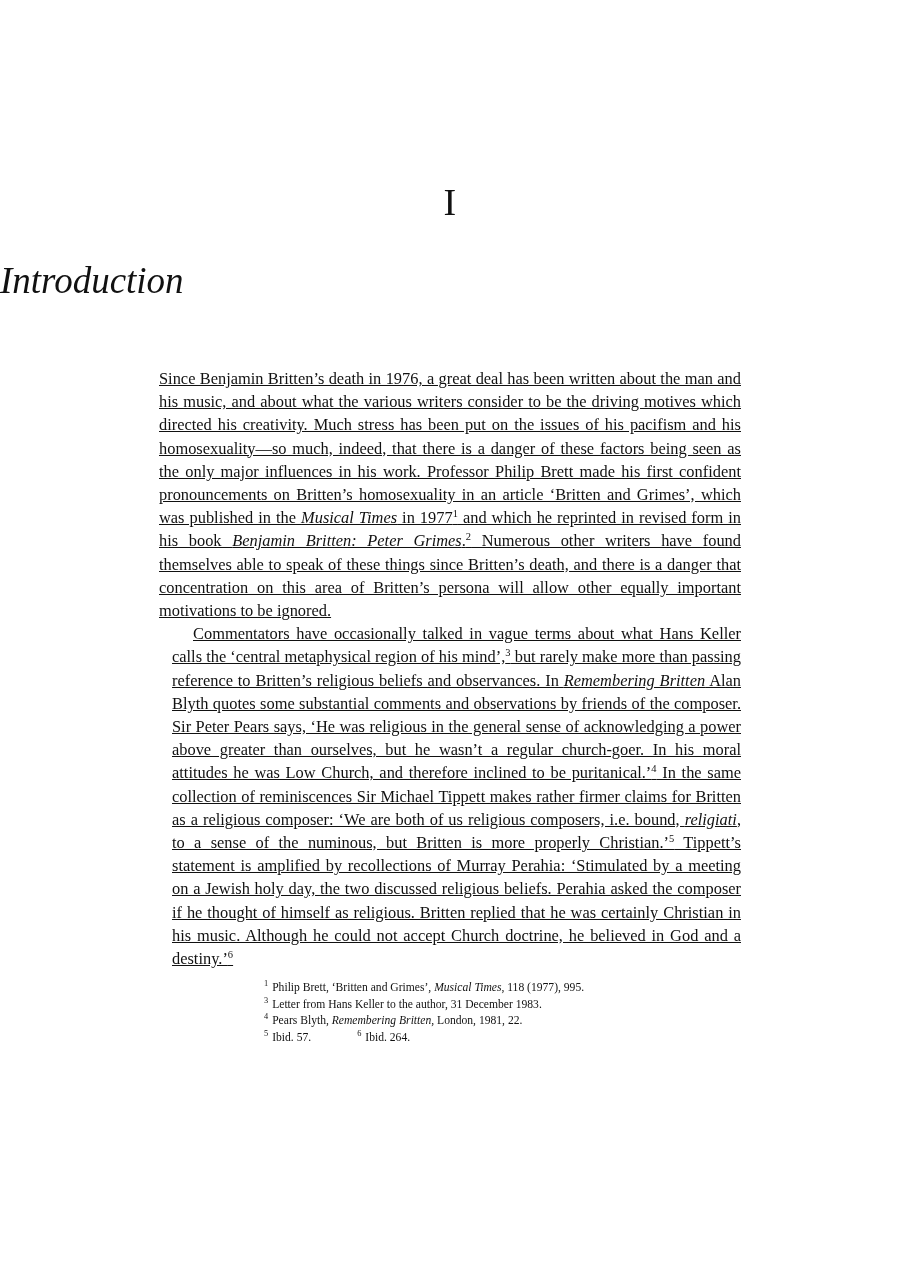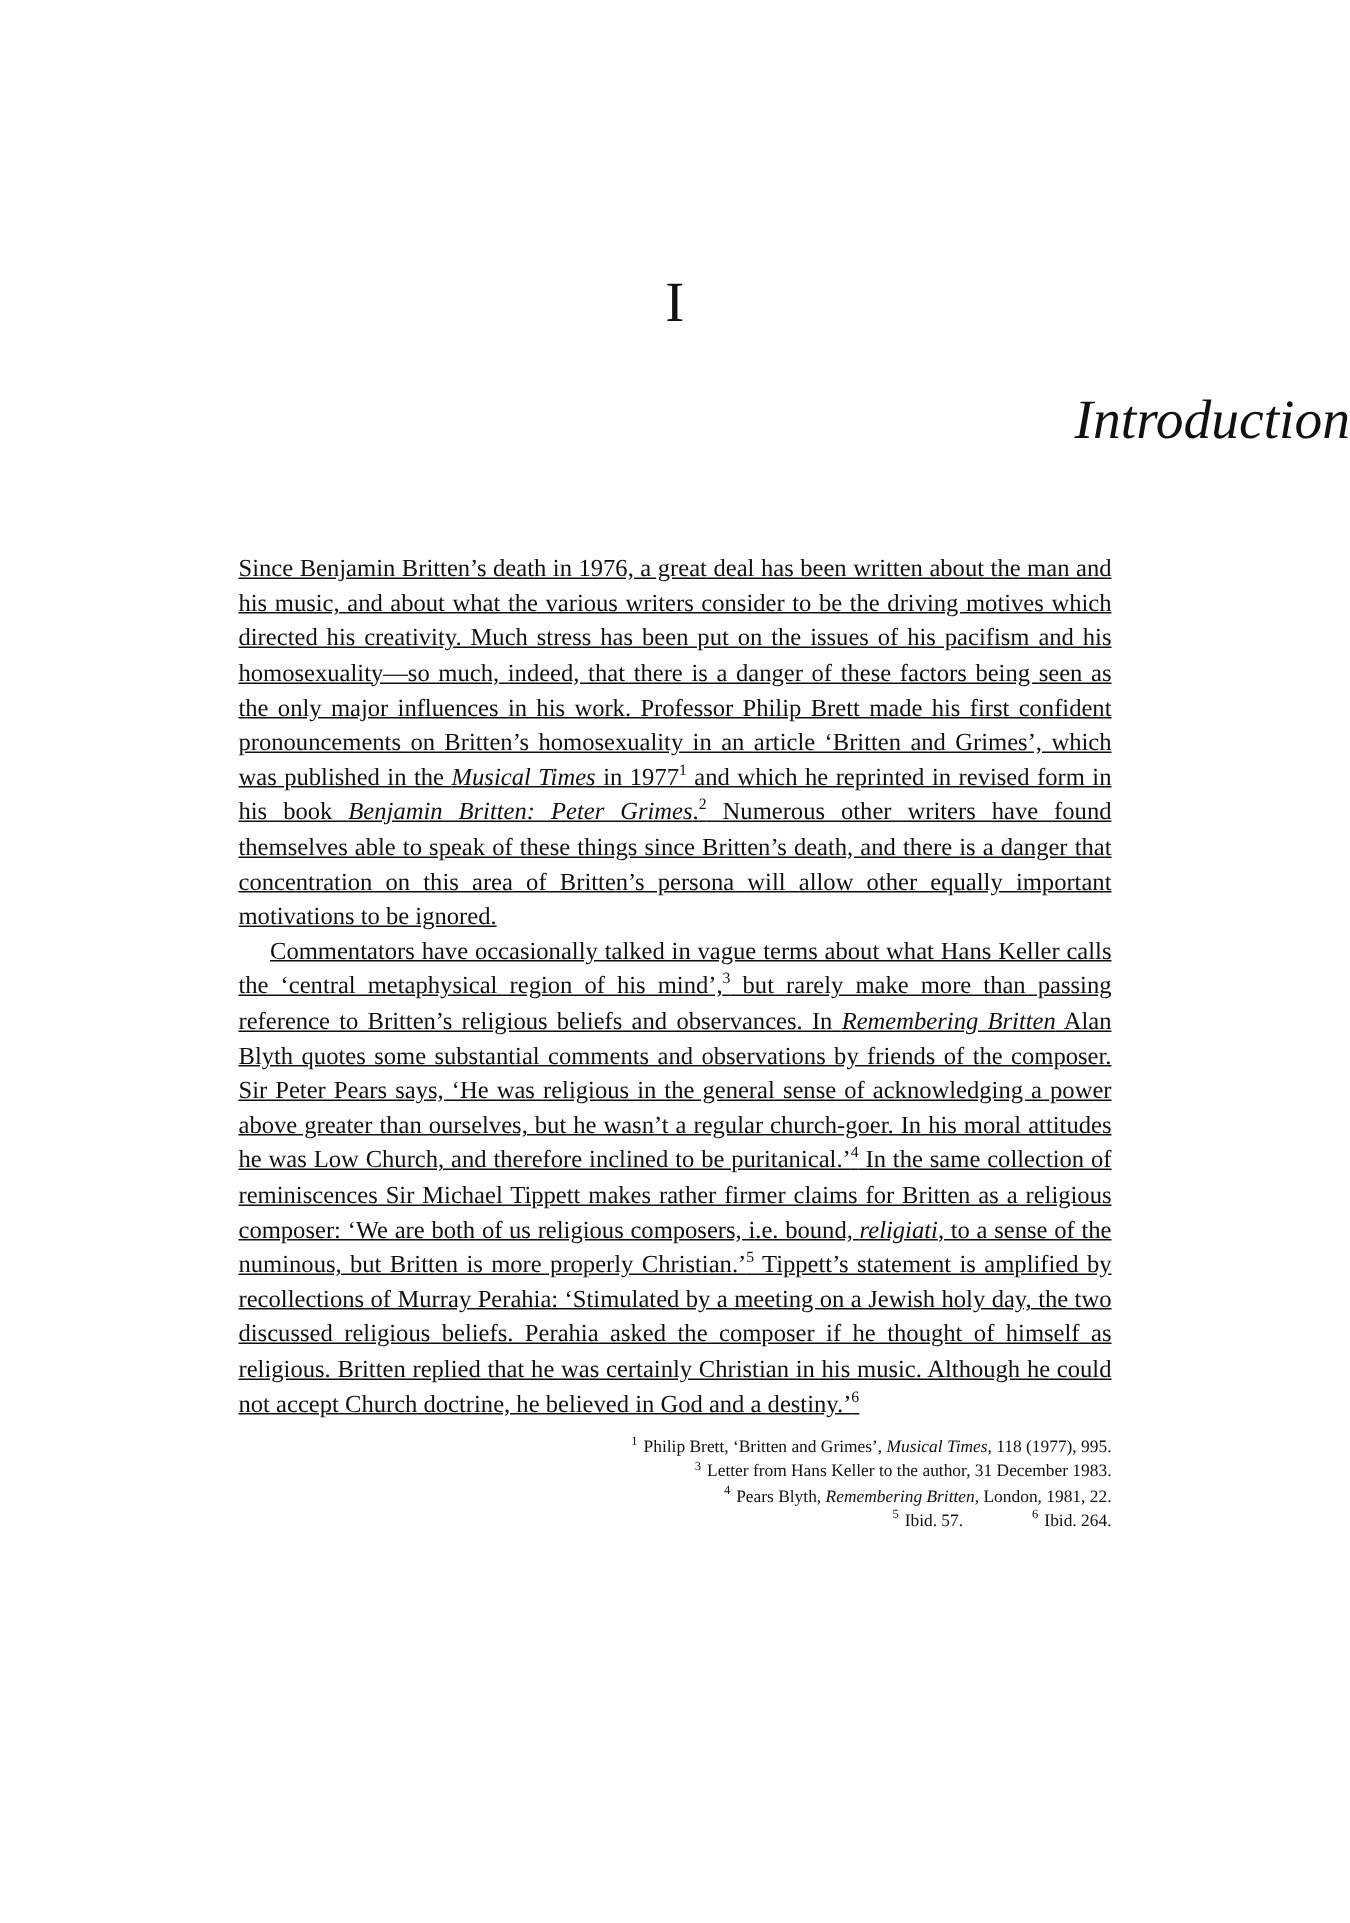--- a/index.html
+++ b/index.html
@@ -24,21 +24,21 @@
   }
   .chapter-number {
     text-align: center;
     font-size: 38px;
     line-height: 1;
     margin-top: 183px;
     letter-spacing: 0.5px;
     font-family: "Liberation Serif", serif;
   }
   .chapter-title {
-    text-align: right;
+    text-align: left;
     font-size: 37px;
     font-style: italic;
     margin-top: 38px;
     font-family: "Liberation Serif", serif;
   }
   .body-block {
     margin: 0 auto;
     width: 582px;
     margin-top: 65px;
     font-size: 16.4px;
@@ -46,39 +46,39 @@
     text-align: justify;
     text-justify: inter-word;
     hyphens: none;
   }
   .body-block p {
     margin: 0;
     text-decoration: underline;
   }
   .body-block p.indent {
     text-indent: 21px;
+    margin-left: 13px;
   }
   .it { font-style: italic; }
   sup {
     font-size: 0.64em;
     vertical-align: super;
     line-height: 0;
   }
   .footnotes {
     width: 582px;
     margin: 0 auto;
     margin-top: 10px;
     font-size: 11.6px;
     line-height: 16.4px;
     padding-left: 105px;
     box-sizing: border-box;
   }
   .footnotes .fn {
     white-space: nowrap;
-    text-align: right;
   }
   .footnotes .fnum {
     font-size: 0.72em;
     vertical-align: super;
     line-height: 0;
     margin-right: 4px;
   }
   .fn-inline-gap {
     display: inline-block;
     width: 46px;

